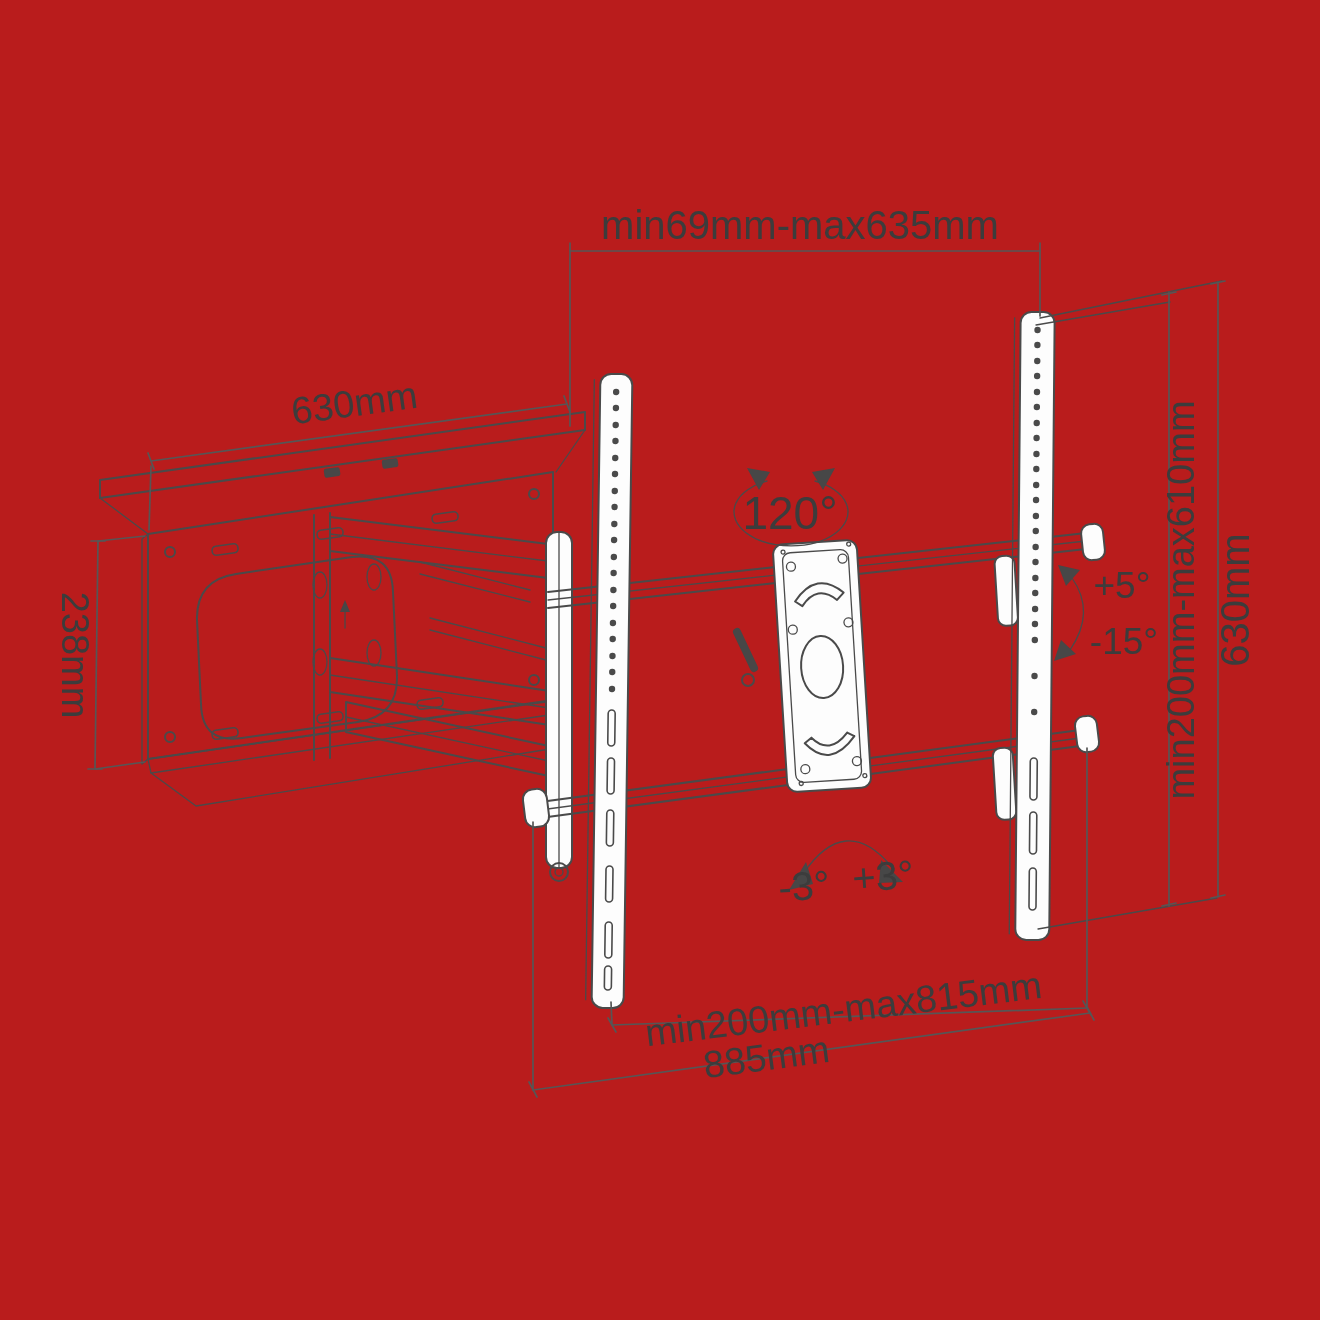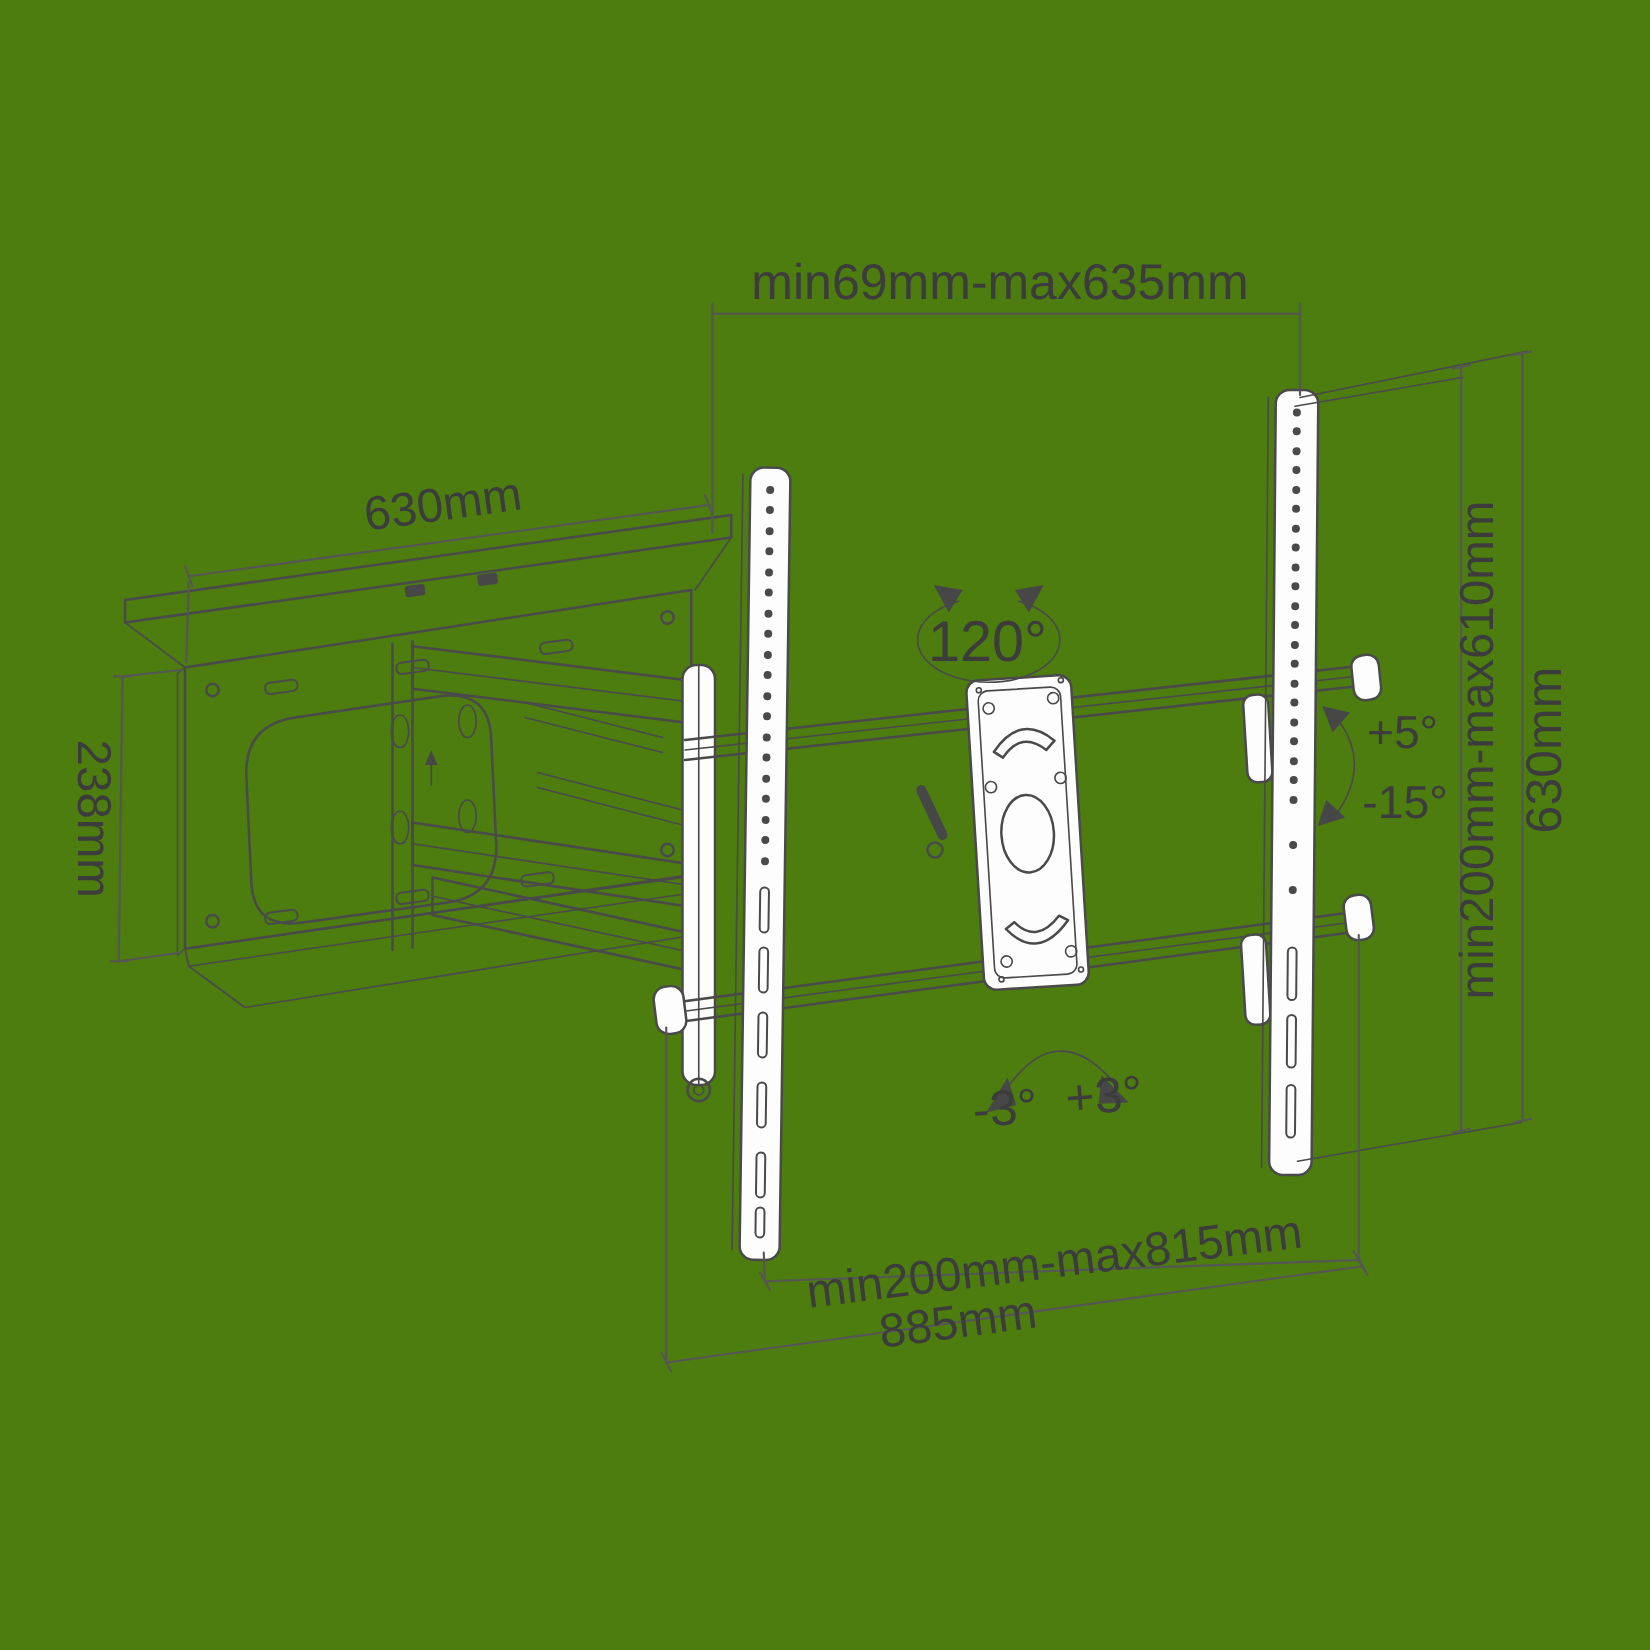--- a/index.html
+++ b/index.html
@@ -1,16 +1,16 @@
 <!DOCTYPE html>
 <html><head>
 <meta charset="utf-8">
 <style>
   html,body{margin:0;padding:0;background:#ffffff;}
-  .page{width:1320px;height:1320px;background:#4d7c0f;position:relative;overflow:hidden;
+  .page{width:1320px;height:1320px;background:#b91c1c;position:relative;overflow:hidden;
         font-family:"Liberation Sans", sans-serif;}
   svg{display:block;}
   .dimtext{fill:#3c3c3c;}
   .struct{stroke:#4a4a4a;fill:none;stroke-width:2;stroke-linecap:round;stroke-linejoin:round;}
   .thin{stroke-width:1.3;}
   .dim{stroke:#565656;fill:none;stroke-width:1.7;stroke-linecap:round;}
   .holes circle{fill:#4a4a4a;stroke:none;}
   .slot{fill:none;stroke:#4a4a4a;stroke-width:1.6;}
   .solid{fill:#474747;stroke:none;}
   .whitefill{fill:#fdfdfd;}

